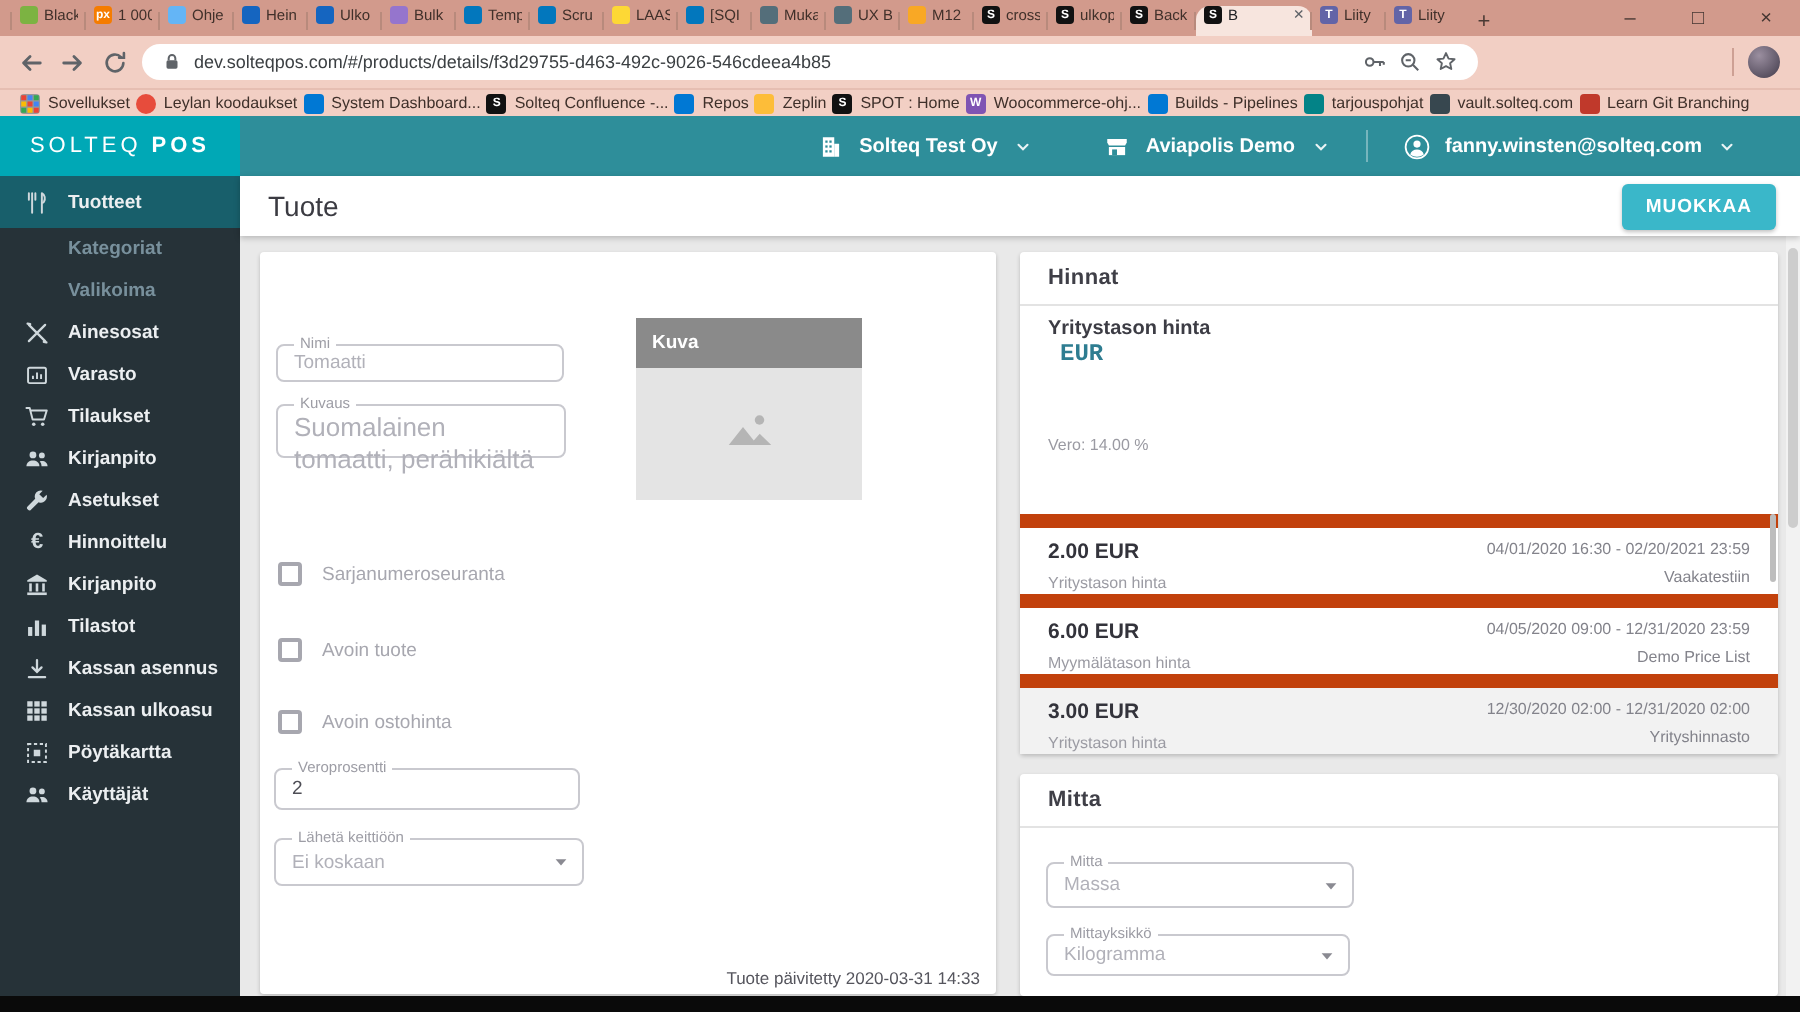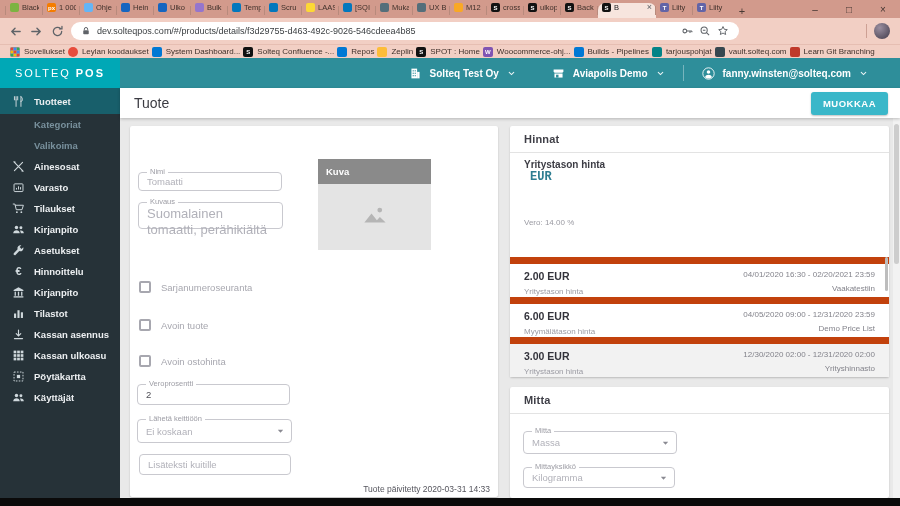--- a/index.html
+++ b/index.html
@@ -585,23 +585,20 @@
         <span class="fval">2</span>
       </div>
       <div class="field f-keittio">
         <span class="flabel">Lähetä keittiöön</span>
         <span class="fval">Ei koskaan</span>
         <span class="chev">
             <svg viewBox="0 0 10 10">
               <path d="M2 3.5h6L5 7z" fill="#8a8a92"></path>
             </svg>
           </span>
-      </div>
-      <div class="field f-lisa">
-        <span class="fval">Lisäteksti kuitille</span>
       </div>
       <div class="updated">Tuote päivitetty 2020-03-31 14:33</div>
     </div>
 
     <div class="card card-hinnat">
       <div class="card-head">Hinnat</div>
       <div class="hl-label">Yritystason hinta</div>
       <div class="bigprice">
         <span class="cur">EUR</span>
       </div>

